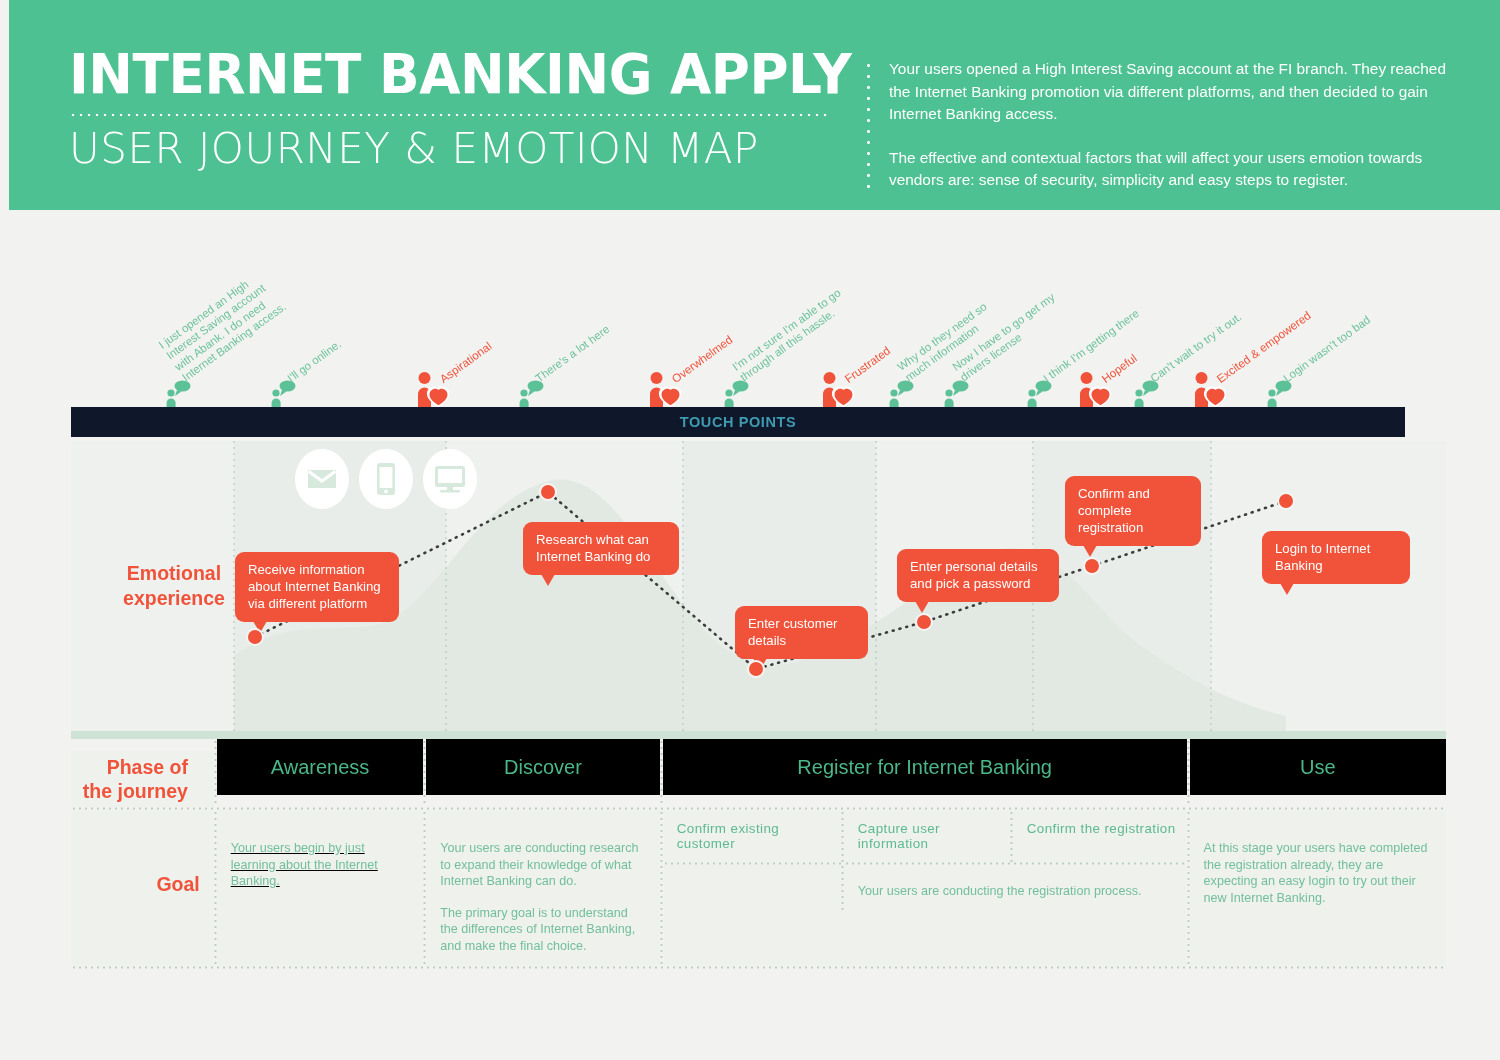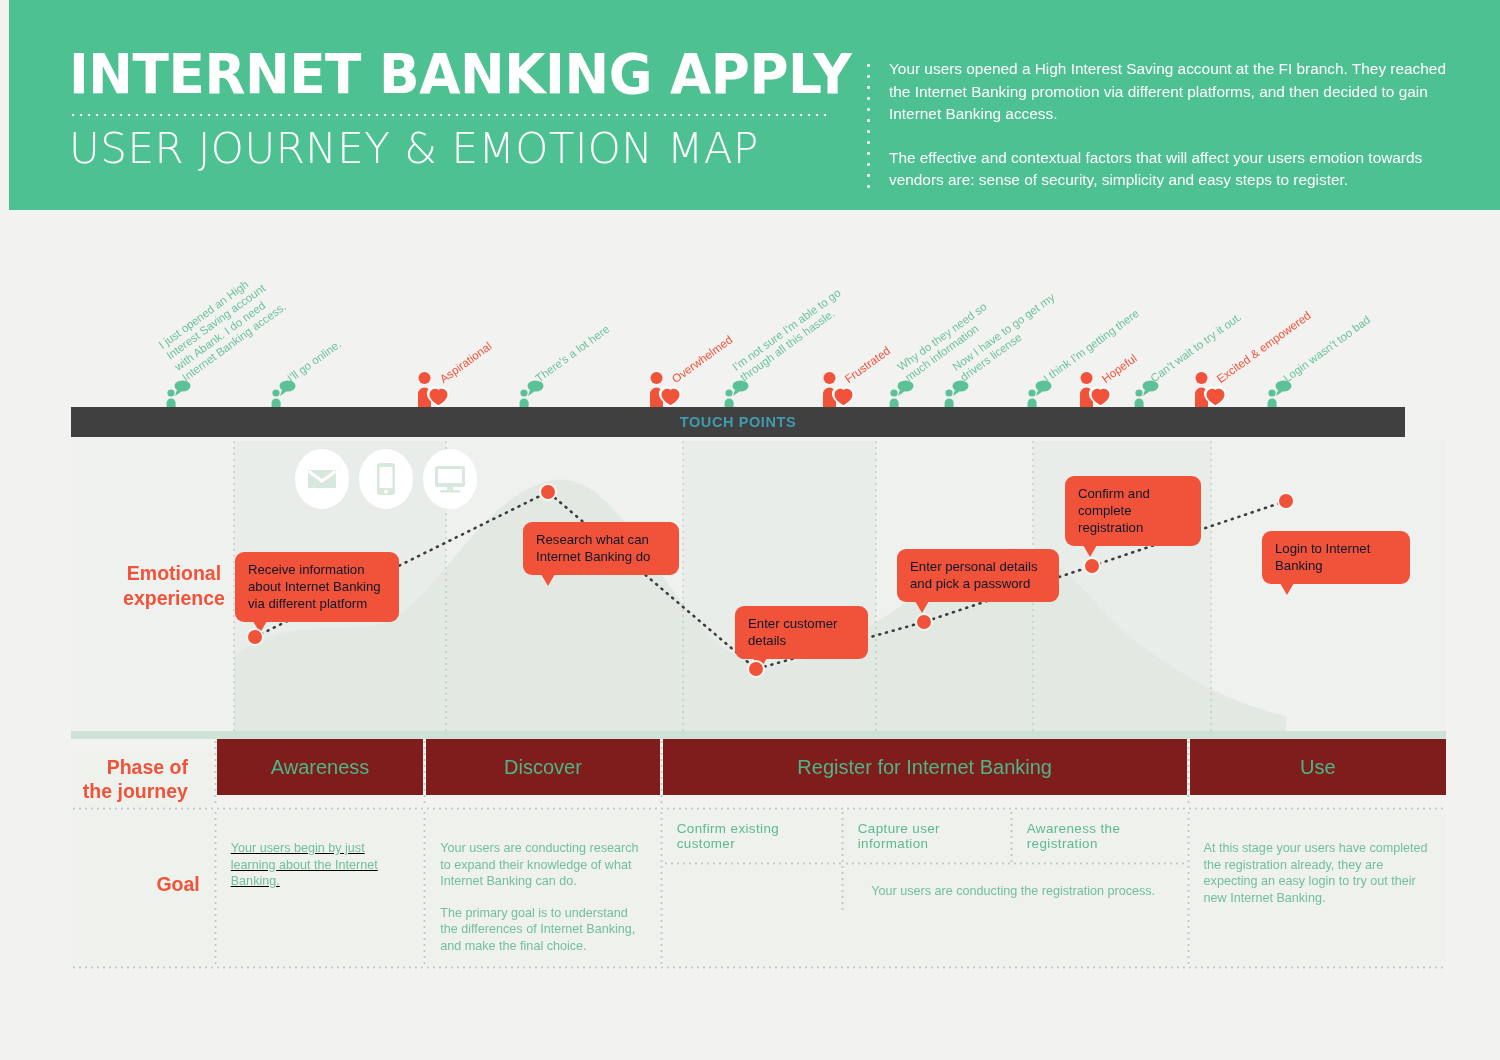--- a/index.html
+++ b/index.html
@@ -64,21 +64,21 @@
     font-size:11.4px;line-height:13.4px;
     transform-origin:0% 100%;
     transform:rotate(-36deg);
   }
   .tp .lbl.green{color:#6cc29a;}
   .tp .lbl.red{color:#f0523a;font-size:11.6px;}
 
   
   .tp-banner{
     position:absolute;left:62px;top:407px;width:1334px;height:30px;
-    background:#404040;
+    background:#0f172a;
     display:flex;align-items:center;justify-content:center;
   }
   .tp-banner span{
     color:#3f9bb0;font-weight:bold;font-size:14.5px;letter-spacing:0.6px;
   }
 
   
   .emo{
     position:absolute;left:62px;top:441px;width:1375px;height:290px;
   }
@@ -89,21 +89,21 @@
   }
   .emo-canvas{position:absolute;left:0;top:0;width:1375px;height:290px;}
 
   .chan-icons{position:absolute;left:224px;top:8px;display:flex;gap:10px;}
   .chan-circ{
     width:54px;height:60px;border-radius:50%;
     background:#ffffff;display:flex;align-items:center;justify-content:center;
   }
 
   .bub{
-    position:absolute;background:#f0523a;color:#0f172a;
+    position:absolute;background:#f0523a;color:#ffffff;
     border-radius:9px;padding:9px 13px 10px 13px;
     font-size:13.2px;line-height:17px;
   }
   .bub:after{
     content:"";position:absolute;bottom:-11px;
     border-left:7px solid transparent;border-right:7px solid transparent;
     border-top:12px solid #f0523a;
   }
   .bub.tail-l:after{left:18px;}
 
@@ -123,21 +123,21 @@
     width:3px;flex:0 0 3px;
   }
   .dashh{
     height:3px;width:100%;
     background-image:radial-gradient(circle,#b9cdc0 1px, rgba(0,0,0,0) 1.2px);
     background-size:6px 3px;background-repeat:repeat-x;
   }
   .cell{box-sizing:border-box;}
   .phase-row .cell{
     height:56px;display:flex;align-items:center;justify-content:center;
-    background:#7f1d1d;
+    background:#000000;
   }
   .phase-name{color:#4bb789;font-size:20px;}
   .rowlabel{
     color:#f0523a;font-weight:bold;font-size:19.5px;line-height:24px;
     text-align:right;padding-right:14px;
   }
   .goal-row .cell{background:#eef1ec;}
   .subhead{
     color:#5cba8e;font-size:13.4px;letter-spacing:0.4px;
     padding:11px 0 11px 14px;
@@ -433,25 +433,25 @@
             <div class="dashh"></div>
           </div>
           <div class="dashv"></div>
           <div style="width:341px;">
             <div style="display:flex;">
               <div style="width:166px;">
                 <div class="subhead">Capture user information</div>
               </div>
               <div class="dashv"></div>
               <div style="width:172px;">
-                <div class="subhead">Awareness the registration</div>
+                <div class="subhead">Confirm the registration</div>
               </div>
             </div>
             <div class="dashh"></div>
-            <div class="goaltext" style="padding-top:18px;text-align:center;">
+            <div class="goaltext" style="padding-top:18px;">
               <p>Your users are conducting the registration process.</p>
             </div>
           </div>
         </div>
       </div>
       <div class="dashv"></div>
 
       <div class="cell" style="width:257px;">
         <div class="goaltext" style="padding-top:30px;">
           <p>At this stage your users have completed the registration already, they are expecting an easy login to try out their new Internet Banking.</p>

